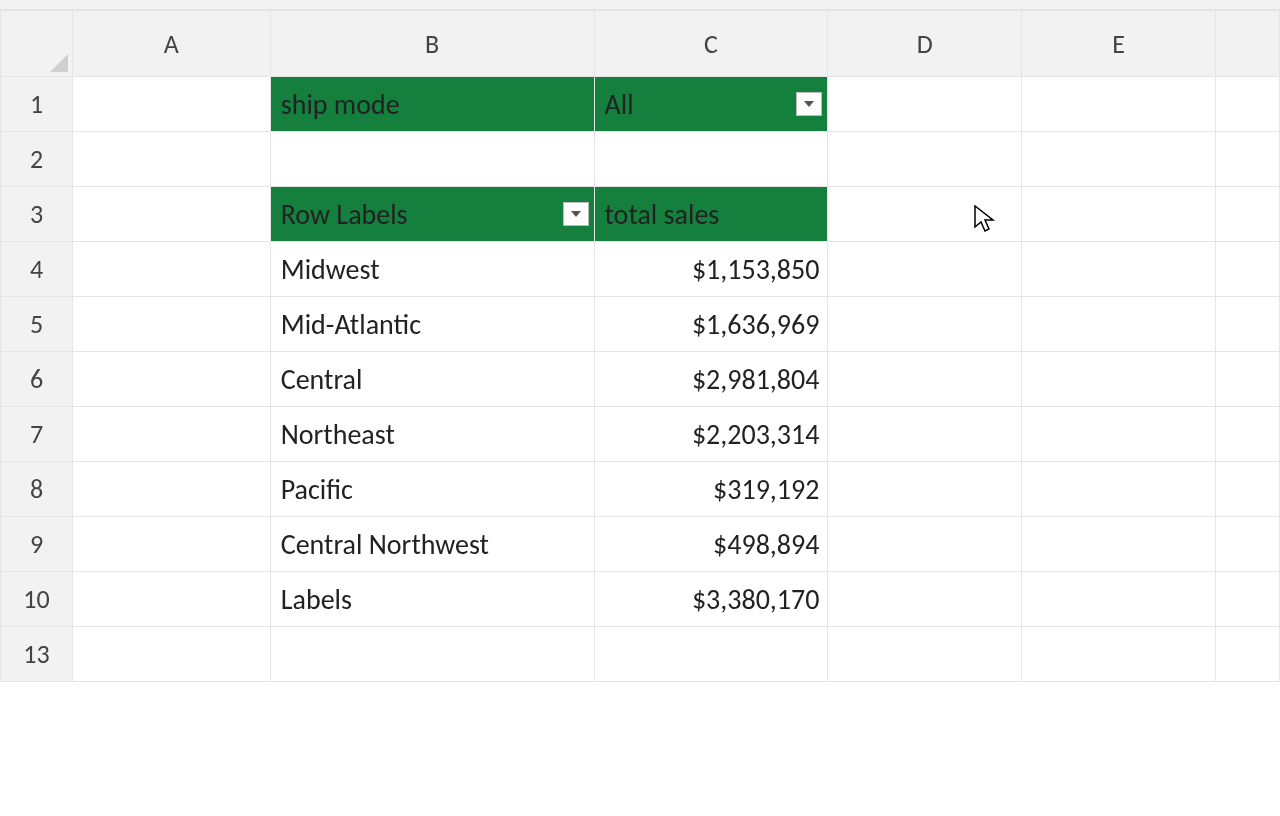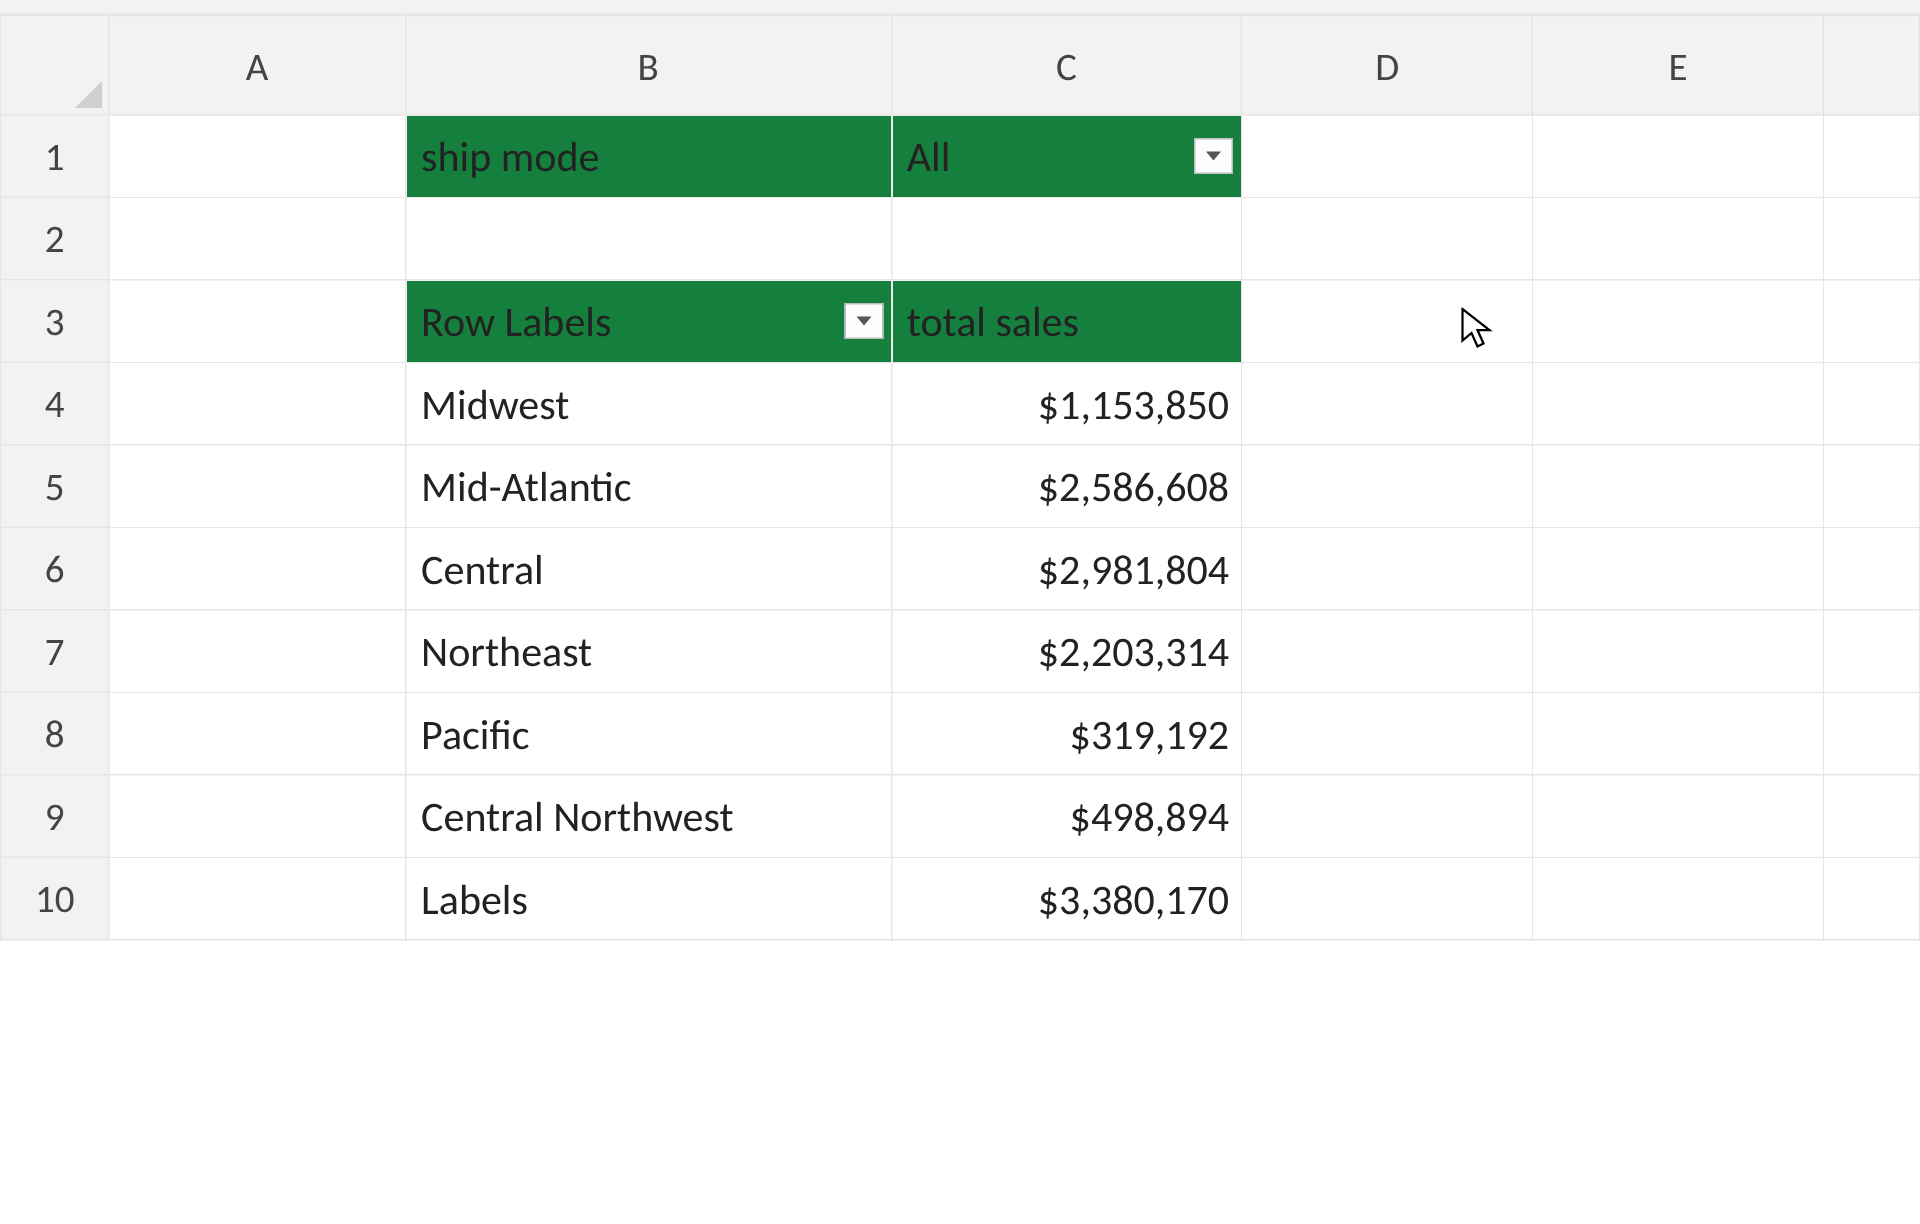--- a/index.html
+++ b/index.html
@@ -232,21 +232,21 @@
     <td class="cell">
             <div class="inner"></div>
           </td>
     <td class="cell">
             <div class="inner">
               <span>Mid-Atlantic</span>
             </div>
           </td>
     <td class="cell">
             <div class="inner right">
-              <span>$2,586,608</span>
+              <span>$1,636,969</span>
             </div>
           </td>
     <td class="cell">
             <div class="inner"></div>
           </td>
     <td class="cell">
             <div class="inner"></div>
           </td>
     <td class="cell">
             <div class="inner"></div>
@@ -372,20 +372,41 @@
           </td>
     <td class="cell">
             <div class="inner"></div>
           </td>
     <td class="cell">
             <div class="inner"></div>
           </td>
   </tr>
 
 
+  <tr>
+    <th class="row-hdr">13</th>
+    <td class="cell">
+            <div class="inner"></div>
+          </td>
+    <td class="cell">
+            <div class="inner"></div>
+          </td>
+    <td class="cell">
+            <div class="inner"></div>
+          </td>
+    <td class="cell">
+            <div class="inner"></div>
+          </td>
+    <td class="cell">
+            <div class="inner"></div>
+          </td>
+    <td class="cell">
+            <div class="inner"></div>
+          </td>
+  </tr>
 
 </tbody>
     </table>
 
 <svg class="cursor" width="22" height="28" viewBox="0 0 22 28">
   <path d="M1 1 L1 22 L7 17 L11 26 L15 24 L11 15 L19 15 Z" fill="#ffffff" stroke="#000000" stroke-width="1.5"></path>
 </svg>
 
 </div>
 

